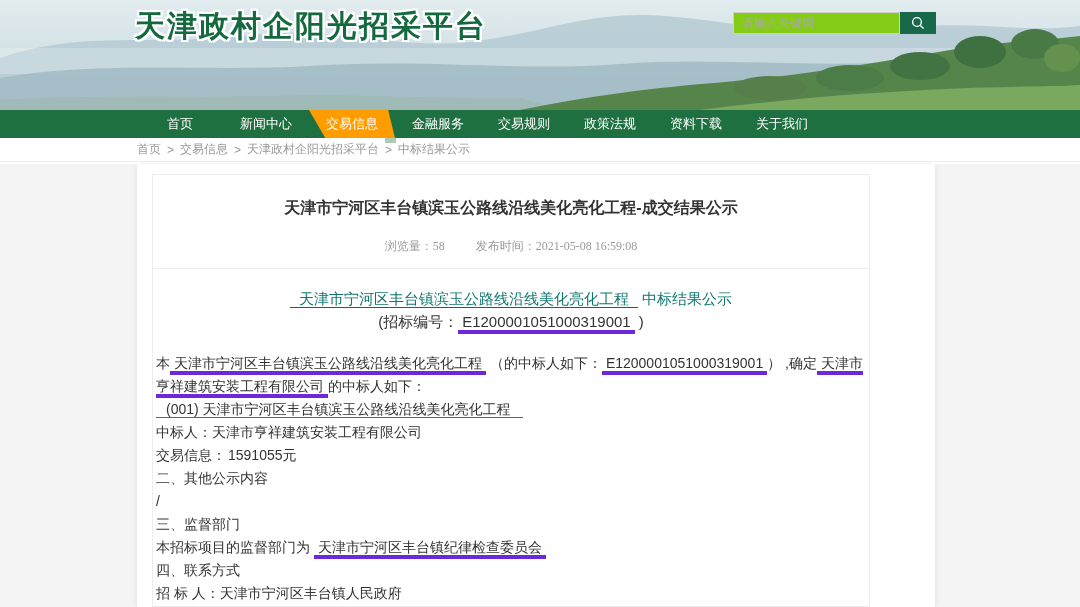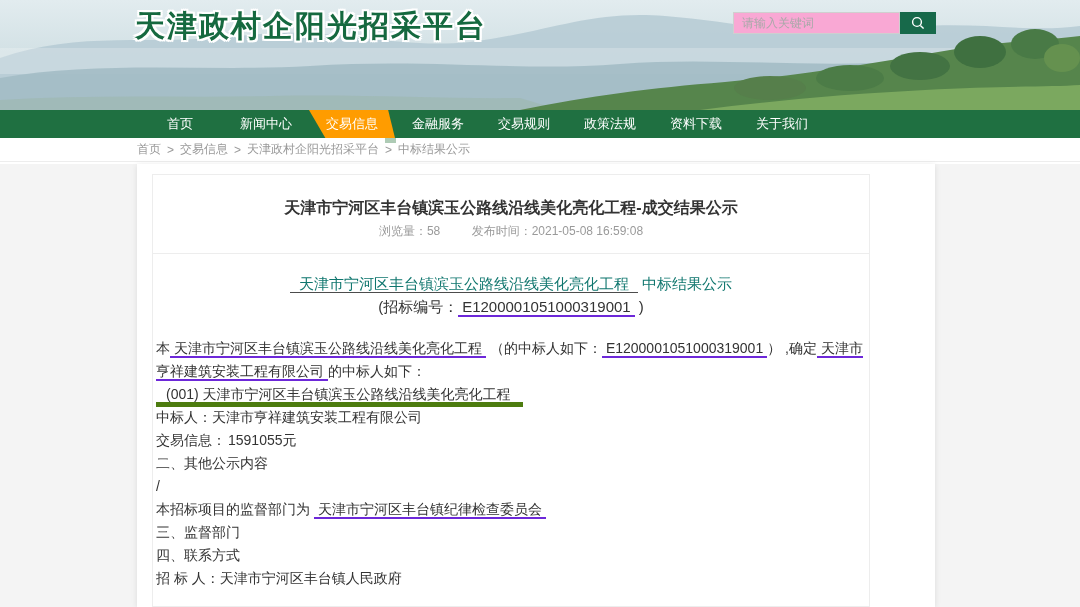--- a/index.html
+++ b/index.html
@@ -7,21 +7,21 @@
     font-family:"Liberation Sans","DejaVu Sans",sans-serif; }
 
   
   .site-header { position:relative; width:1080px; height:110px; overflow:hidden; }
   .scene { position:absolute; left:0; top:0; width:1080px; height:110px; display:block; }
   .site-title { position:absolute; left:135px; top:6px; font-size:30px; font-weight:bold;
     letter-spacing:2px; color:#15693f;
     text-shadow:-2px -2px 0 #fff, 2px -2px 0 #fff, -2px 2px 0 #fff, 2px 2px 0 #fff,
                  0 -2px 0 #fff, 0 2px 0 #fff, -2px 0 0 #fff, 2px 0 0 #fff; }
   .search-box { position:absolute; left:733px; top:12px; display:flex; height:22px; }
-  .search-input { width:167px; height:22px; border:1px solid #cfcfcf; background:#f9a8d4;
+  .search-input { width:167px; height:22px; border:1px solid #cfcfcf; background:#84cc16;
     padding:0 8px; font-size:12px; color:#333; outline:none; }
   .search-input::placeholder { color:#a9a9a9; }
   .search-btn { width:36px; height:22px; border:none; background:#17694a; cursor:pointer;
     display:flex; align-items:center; justify-content:center; }
 
   
   .navbar { position:relative; width:1080px; height:28px; background:#1f7041;
     display:flex; align-items:stretch; padding-left:137px; }
   .nav-item { width:86px; display:flex; align-items:center; justify-content:center;
     color:#fff; font-size:13px; cursor:pointer; }
@@ -39,34 +39,34 @@
 
   
   .main { width:1080px; height:445px; background:#f4f4f4; }
   .panel { margin-left:137px; width:798px; height:443px; margin-top:2px; background:#fff;
     box-shadow:0 1px 6px rgba(0,0,0,.10); padding:10px 13px 0 15px; }
   .inner { width:718px; height:433px; border:1px solid #ededed; padding:24px 0 0 0;
     overflow:hidden; }
 
   .article-title { text-align:center; font-size:16px; font-weight:bold; color:#333;
     line-height:18px; }
-  .meta { margin-top:6px; text-align:center; font-size:12px; color:#9a9a9a; }
+  .meta { margin-top:21px; text-align:center; font-size:12px; color:#9a9a9a;font-family:Liberation Serif, serif; }
   .meta .views { margin-right:28px; }
   .divider { border:none; border-top:1px solid #ededed; margin:13px 0 0 0; }
 
   .notice-head { margin-top:19px; text-align:center; font-size:15px; color:#0f766e;
     line-height:22px; }
   .notice-no { margin-top:1px; text-align:center; font-size:15px; color:#333;
     line-height:22px; }
 
   .body-text { margin-top:19px; padding:0 3px; font-size:14px; color:#333; }
   .body-text p { line-height:23px; white-space:pre-wrap; }
-  .u { border-bottom:2px solid #6d28d9; padding:0 4px; }
+  .u { border-bottom:4px solid #6d28d9; padding:0 4px; }
   .u-wide { border-bottom:1px solid #4c4c4c; padding:0 9px; }
-  .indent-item { border-bottom:5px solid #4d7c0f; padding:0 12px 0 10px; }
+  .indent-item { border-bottom:1px solid #4d7c0f; padding:0 12px 0 10px; }
   .price-gap { margin-left:2px; }
 </style>
 </head>
 <body>
 
 <header class="site-header">
   <svg class="scene" viewBox="0 0 1080 110" preserveAspectRatio="none">
     <defs>
       <linearGradient id="sky" x1="0" y1="0" x2="0" y2="1">
         <stop offset="0" stop-color="#e2ecef"></stop>
@@ -147,22 +147,22 @@
       <div class="body-text">
         <p><span>本</span><span class="u">天津市宁河区丰台镇滨玉公路线沿线美化亮化工程</span> <span>（的中标人如下：</span><span class="u">E1200001051000319001</span><span>）</span><span> ,确定</span><span class="u">天津市亨祥建筑安装工程有限公司</span><span>的中标人如下：</span></p>
 
         <p><span class="indent-item">(001) 天津市宁河区丰台镇滨玉公路线沿线美化亮化工程</span></p>
         <p><span>中标人：</span><span>天津市亨祥建筑安装工程有限公司</span></p>
         <p><span>交易信息：</span><span class="price-gap">1591055元</span></p>
 
         <p>二、其他公示内容</p>
         <p>/</p>
 
+        <p>三、监督部门</p>
         <p><span>本招标项目的监督部门为</span> <span class="u">天津市宁河区丰台镇纪律检查委员会</span></p>
-        <p>三、监督部门</p>
 
         <p>四、联系方式</p>
         <p><span>招 标 人：</span><span>天津市宁河区丰台镇人民政府</span></p>
 
       </div>
 
     </div>
   </div>
 </div>
 

